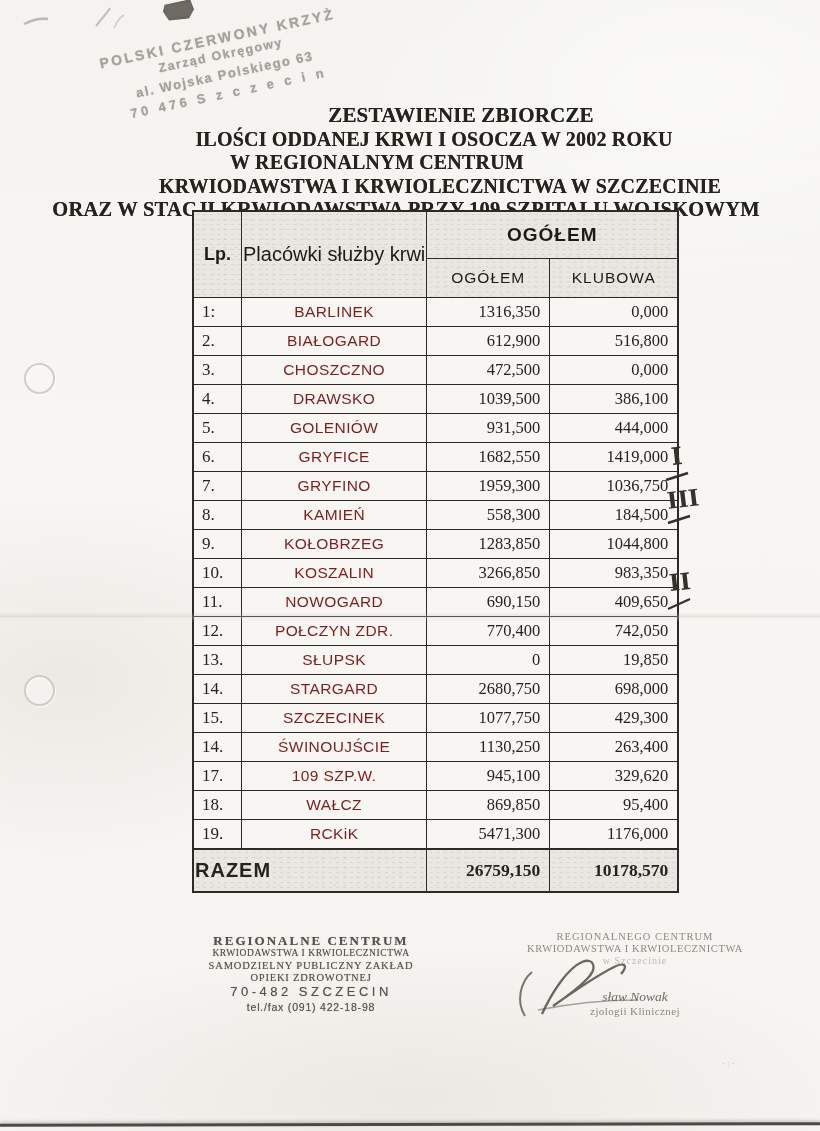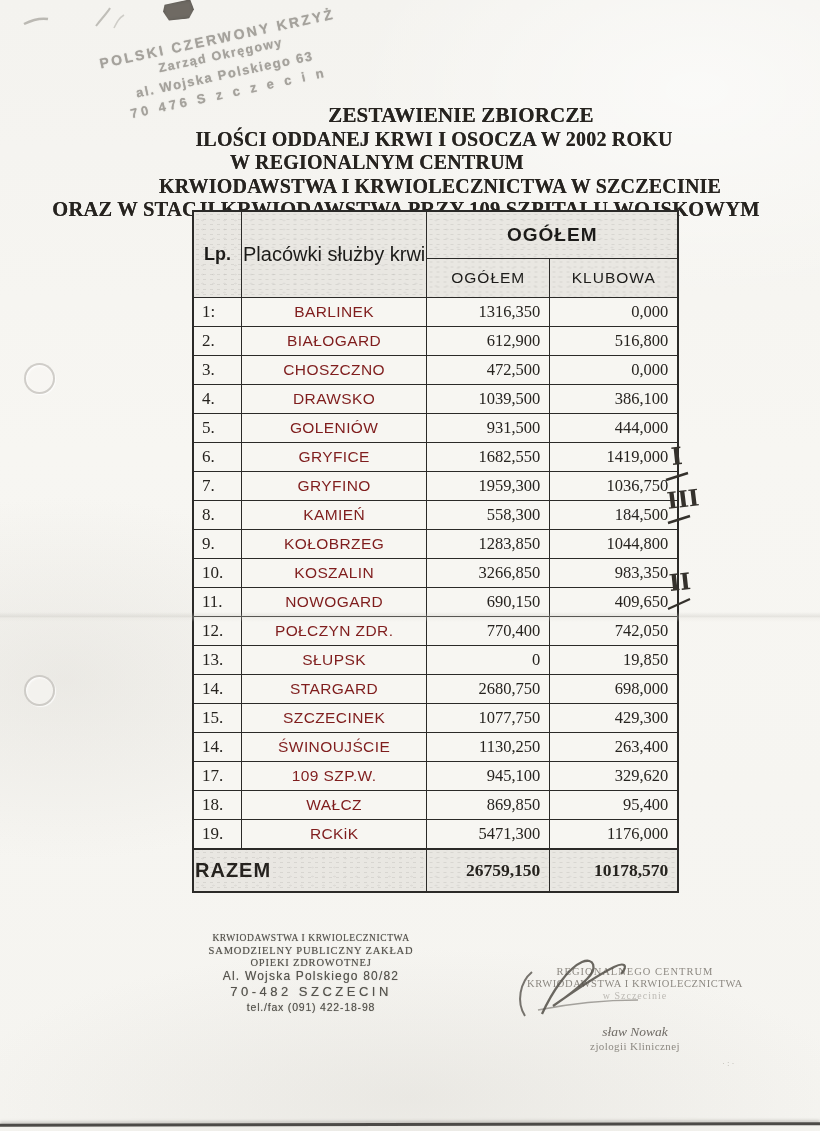--- a/index.html
+++ b/index.html
@@ -93,21 +93,21 @@
   .stamp-bl .b2{font-size:9.5px;letter-spacing:.6px;line-height:11.5px;}
   .stamp-bl .b3{font-size:10.5px;letter-spacing:.8px;line-height:12.5px;}
   .stamp-bl .b4{font-size:10.5px;letter-spacing:.8px;line-height:12px;}
   .stamp-bl .b5{font-size:12px;letter-spacing:1.2px;line-height:15px;font-family:"Liberation Sans",sans-serif;}
   .stamp-bl .b6{font-size:13px;letter-spacing:3.5px;line-height:16px;font-family:"Liberation Sans",sans-serif;}
   .stamp-bl .b7{font-size:10.5px;letter-spacing:.8px;line-height:14px;font-family:"Liberation Sans",sans-serif;}
   
   .stamp-br{position:absolute;left:490px;top:930px;width:290px;text-align:center;color:#8d8982;}
   .stamp-br .d1{font-size:17px;font-weight:bold;letter-spacing:7px;color:#5d5852;
     text-shadow:0 0 1px rgba(90,85,80,.6);}
-  .stamp-br .d2{font-size:10.5px;letter-spacing:1px;line-height:13px;margin-top:35px;}
+  .stamp-br .d2{font-size:10.5px;letter-spacing:1px;line-height:13px;}
   .stamp-br .d3{font-size:10.5px;letter-spacing:.6px;line-height:12px;}
   .stamp-br .d4{font-size:10px;letter-spacing:1px;line-height:11px;opacity:.55;}
   .stamp-br .d5{font-size:13.5px;font-style:italic;color:#6e6a64;line-height:17px;margin-top:22px;}
   .stamp-br .d6{font-size:11px;letter-spacing:.4px;line-height:13px;}
   .sig{position:absolute;left:508px;top:948px;}
 </style>
 </head>
 <body>
 
 <div class="page">
@@ -281,24 +281,24 @@
     <line x1="8" y1="176" x2="30" y2="166" stroke="#34312c" stroke-width="2.2"></line>
   </svg>
 
   <div class="hole hole1"></div>
   <div class="hole hole2"></div>
   <div class="crease"></div>
   <div class="corner-dots">·:·</div>
   <div class="scan-edge"></div>
 
   <div class="stamp-bl">
+    <div class="b1">REGIONALNE CENTRUM</div>
     <div class="b2">KRWIODAWSTWA I KRWIOLECZNICTWA</div>
     <div class="b3">SAMODZIELNY PUBLICZNY ZAKŁAD</div>
     <div class="b4">OPIEKI ZDROWOTNEJ</div>
-    <div class="b5">Al. Wojska Polskiego 80/82</div>
     <div class="b6">70-482 SZCZECIN</div>
     <div class="b7">tel./fax (091) 422-18-98</div>
   </div>
 
   <div class="stamp-br">
     <div class="d2">REGIONALNEGO CENTRUM</div>
     <div class="d3">KRWIODAWSTWA I KRWIOLECZNICTWA</div>
     <div class="d4">w Szczecinie</div>
     <div class="d5">sław Nowak</div>
     <div class="d6">zjologii Klinicznej</div>

